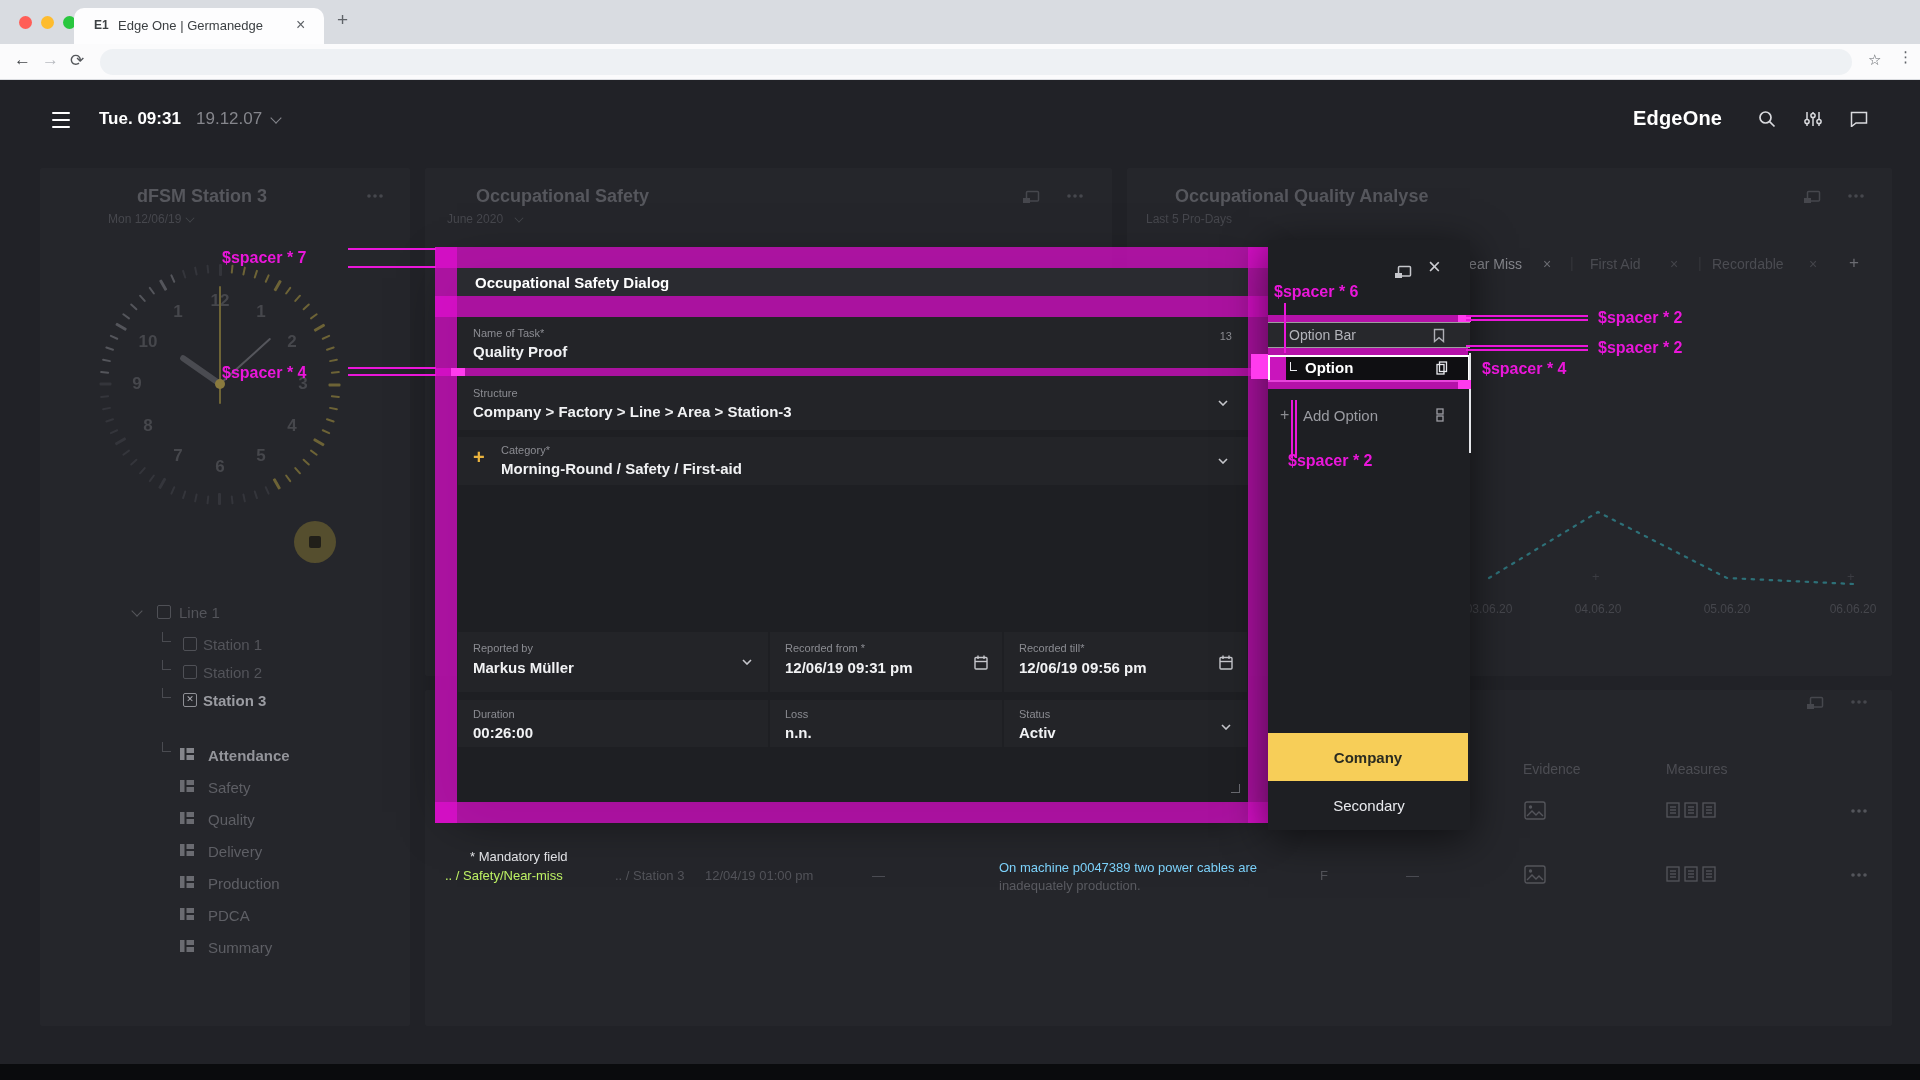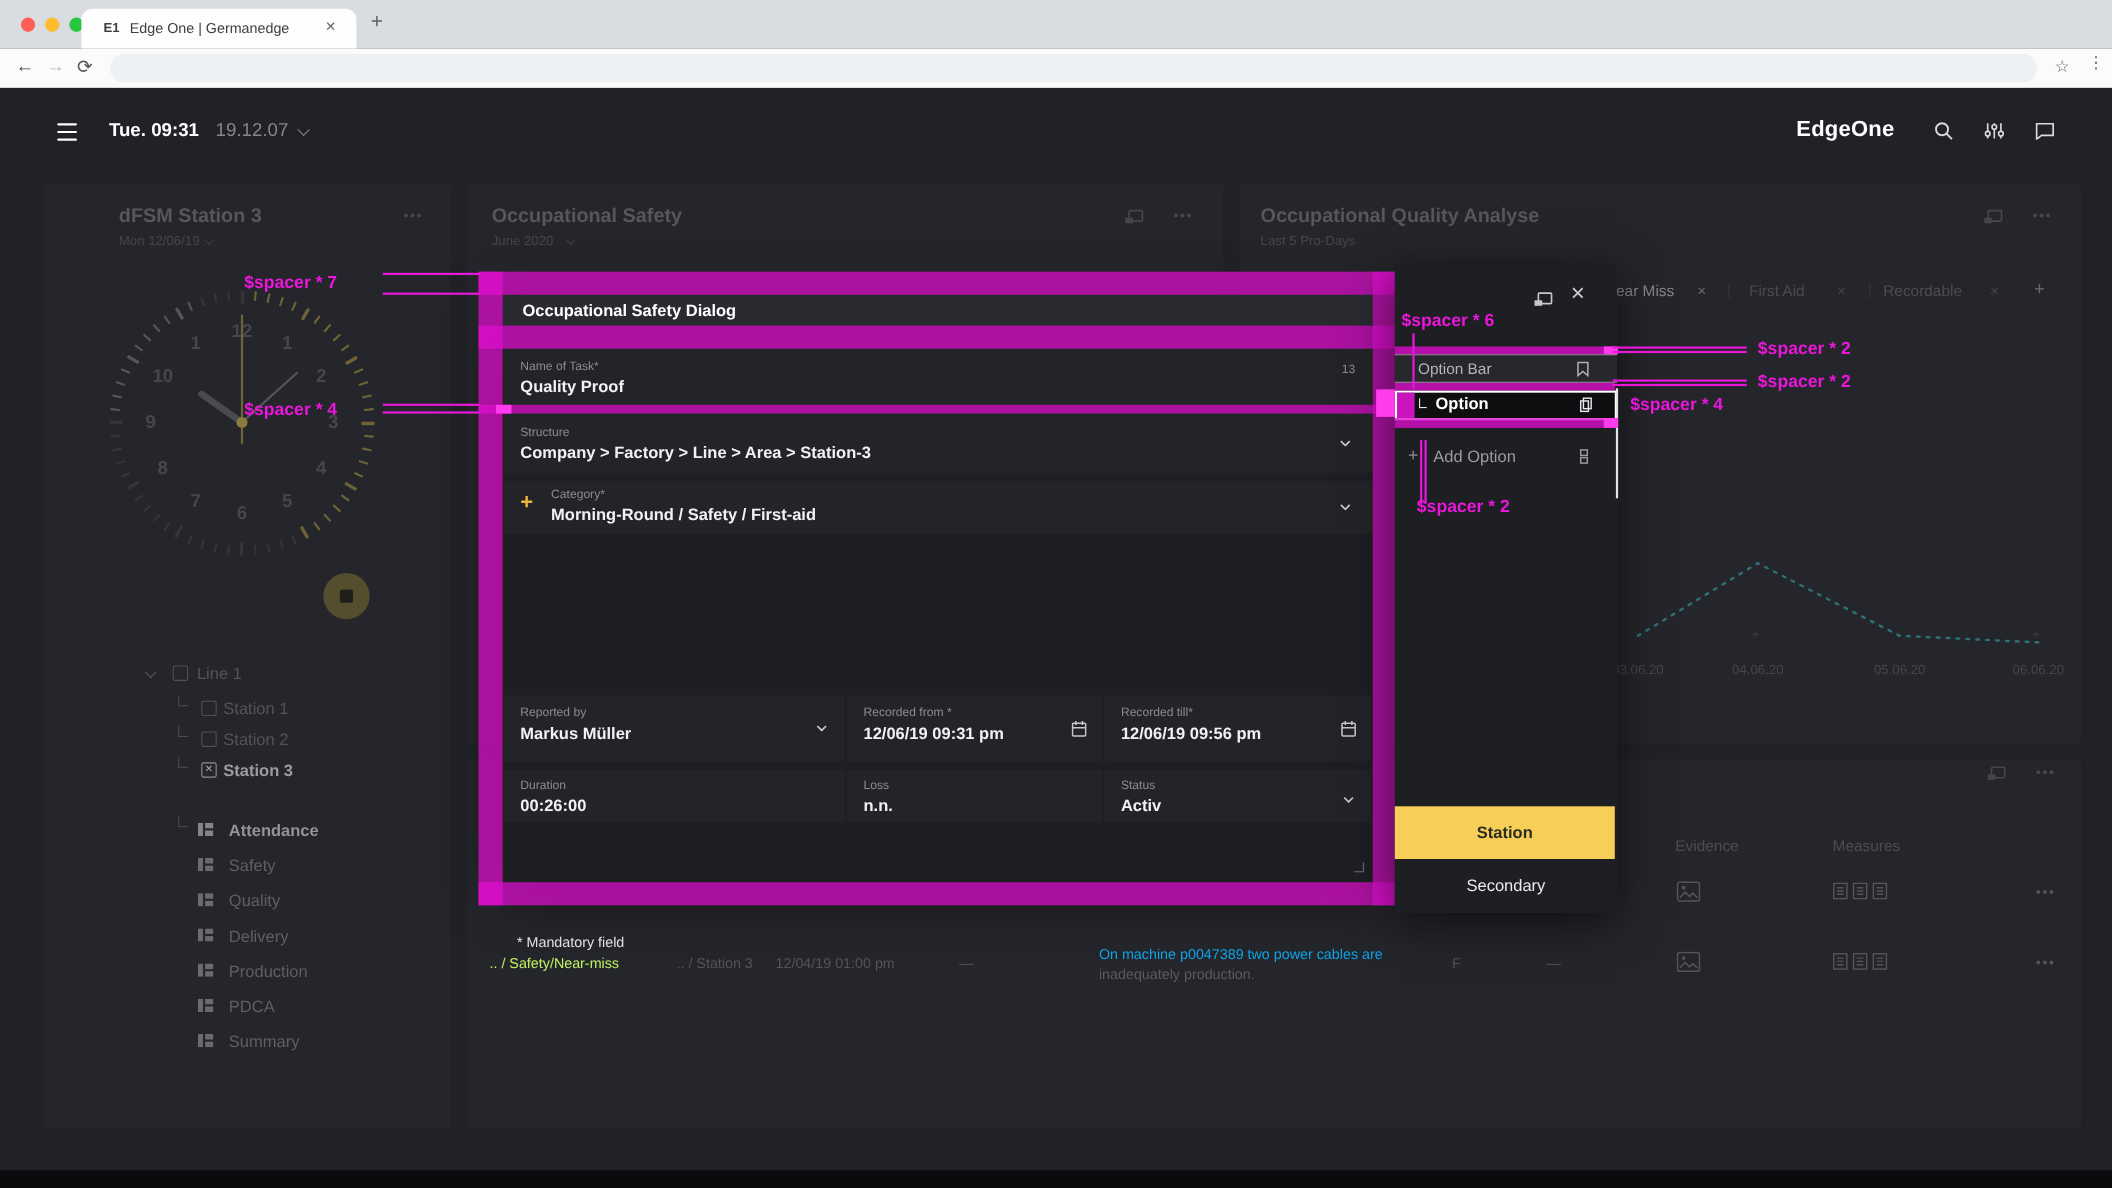--- a/index.html
+++ b/index.html
@@ -18,21 +18,21 @@
   .toolbar{left:0;top:44px;width:1920px;height:36px;background:#fbfbfc;border-bottom:1px solid #dadce0;}
   .nav-ic{top:50px;font-size:17px;color:#55585c;}
   .urlpill{left:100px;top:49px;width:1752px;height:26px;border-radius:13px;background:#eef1f4;}
   
   .apphead{left:0;top:80px;width:1920px;height:70px;background:#212227;}
   .burger span{display:block;width:18px;height:2px;background:#fff;margin:0 0 5px 0;border-radius:1px;}
   .brand{font-size:20px;font-weight:800;color:#fff;letter-spacing:.2px;}
   .hicon{color:#d9dade;}
   
   .card{background:#25262b;border-radius:2px;}
-  .ctitle{font-size:18px;font-weight:700;color:#56575d;white-space:nowrap;}
+  .ctitle{font-size:18px;font-weight:700;color:#56575d;white-space:nowrap;margin-left:29px;}
   .csub{font-size:12px;color:#46474d;white-space:nowrap;}
   .dim-ic{color:#46474d;}
   
   .clock-num{position:absolute;transform:translate(-50%,-50%);font-size:17px;font-weight:700;color:#46474c;}
   .tick{position:absolute;left:219px;top:379.5px;width:2px;height:9px;transform-origin:1px 4.5px;border-radius:1px;}
   .hand{position:absolute;border-radius:3px;}
   
   .tree-lb{font-size:15px;color:#53545a;white-space:nowrap;}
   .cbx{width:14px;height:14px;border:1.5px solid #4f5056;border-radius:2px;color:#aeafb5;
        font-size:9px;line-height:11px;text-align:center;}
@@ -392,21 +392,21 @@
       <use href="#i-doc"></use>
     </svg>
   <svg class="abs" style="left:1850px;top:808px;color:#54555b" width="18" height="6" viewBox="0 0 18 6" fill="currentColor">
       <use href="#i-dots"></use>
     </svg>
 
   <span class="abs nw" style="left:445px;top:868px;font-size:13px;color:#bef264">.. / Safety/Near-miss</span>
   <span class="abs nw" style="left:615px;top:868px;font-size:13px;color:#53545a">.. / Station 3</span>
   <span class="abs nw" style="left:705px;top:868px;font-size:13px;color:#53545a">12/04/19 01:00 pm</span>
   <span class="abs nw" style="left:872px;top:868px;font-size:13px;color:#53545a">—</span>
-  <span class="abs nw" style="left:999px;top:860px;font-size:13px;color:#0ea5e9">On machine p0047389 two power cables are</span>
+  <span class="abs nw" style="left:999px;top:860px;font-size:13px;color:#7dd3fc">On machine p0047389 two power cables are</span>
   <span class="abs nw" style="left:999px;top:878px;font-size:13px;color:#5a5b61">inadequately production.</span>
   <span class="abs nw" style="left:1320px;top:868px;font-size:13px;color:#53545a">F</span>
   <span class="abs nw" style="left:1406px;top:868px;font-size:13px;color:#53545a">—</span>
   <svg class="abs" style="left:1524px;top:865px;color:#54555b" width="22" height="19" viewBox="0 0 22 19">
       <use href="#i-img"></use>
     </svg>
   <svg class="abs" style="left:1666px;top:866px;color:#54555b" width="14" height="16" viewBox="0 0 14 16">
       <use href="#i-doc"></use>
     </svg>
   <svg class="abs" style="left:1684px;top:866px;color:#54555b" width="14" height="16" viewBox="0 0 14 16">
@@ -534,21 +534,21 @@
       <span class="abs" style="left:12px;top:8px;font-size:16px;color:#8b8c91">+</span>
       <span class="abs nw" style="left:35px;top:9px;font-size:15px;color:#9b9ca2">Add Option</span>
       <svg class="pic" style="left:168px;top:10px;color:#9b9ca2" width="8" height="14" viewBox="0 0 8 14">
           <use href="#i-comp"></use>
         </svg>
     </div>
 
     <div class="abs" style="left:201px;top:113px;width:2px;height:100px;background:#e4e5e9"></div>
 
     <div class="btn-primary">
-        <span>Station</span>
+        <span>Company</span>
       </div>
     <div class="btn-secondary">
         <span>Secondary</span>
       </div>
   </div>
 
   <div class="pband" style="left:1268px;top:315px;width:200px;height:7px"></div>
   <div class="pband" style="left:1268px;top:348px;width:200px;height:7px"></div>
   <div class="pband" style="left:1268px;top:380px;width:200px;height:9px"></div>
   <div class="brightsq" style="left:1458px;top:315px;width:13px;height:7px;z-index:56"></div>

